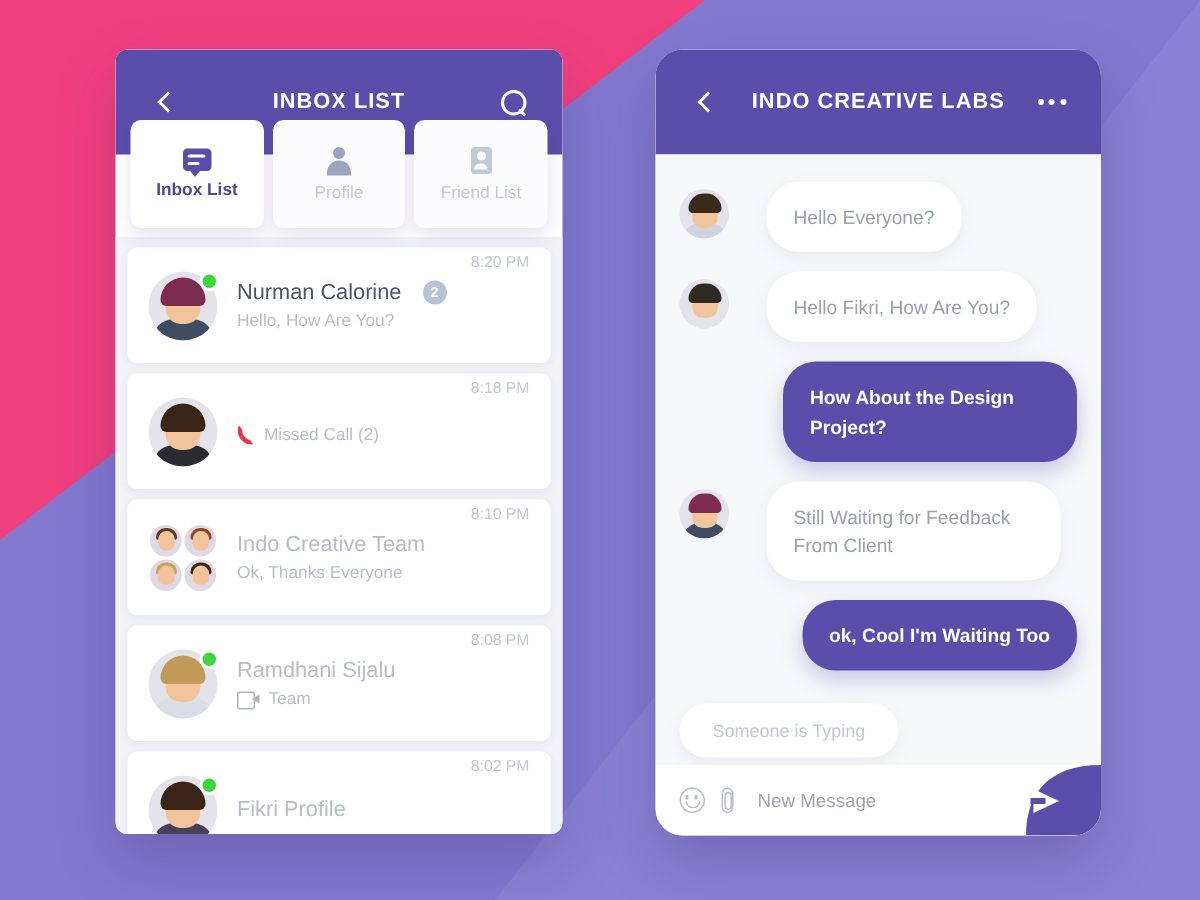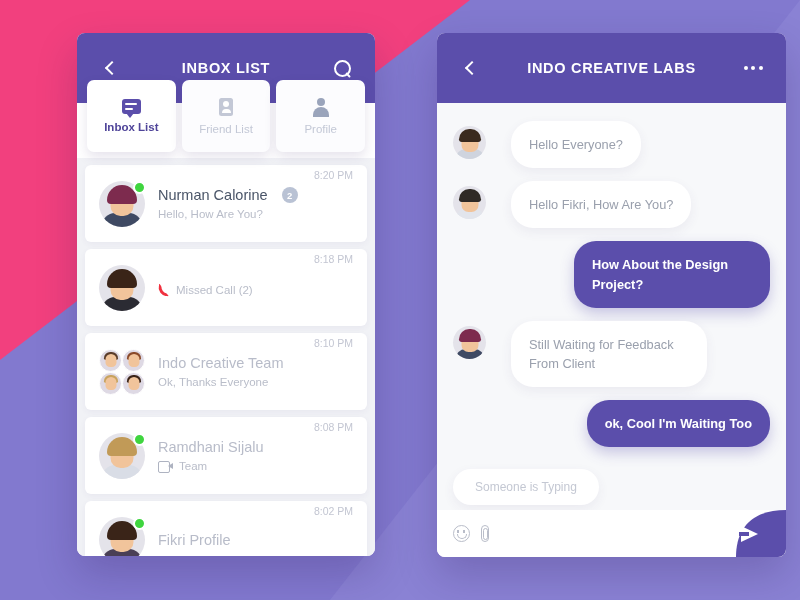--- a/index.html
+++ b/index.html
@@ -16,21 +16,21 @@
   
   .phone {
     position:absolute;
     background:#ffffff;
     border-radius:8px;
     overflow:hidden;
     box-shadow:0 18px 40px rgba(40,20,80,.22);
     z-index:2;
   }
   #phone-left  { left:77px;  top:33px; width:298px; height:523px; }
-  #phone-right { left:437px; top:33px; width:349px; height:524px; }
+  #phone-right { left:437px; top:33px; width:297px; height:524px;border-radius:18px; }
 
   
   .hdr {
     position:relative;
     background:#5b4eab;
     height:70px;
     display:flex;
     align-items:center;
     padding:0 20px;
   }
@@ -342,26 +342,26 @@
   </div>
 
   <div class="tabs">
     <div class="tab">
       <div class="ic-chat">
           <i></i>
         </div>
       <div class="tab-label">Inbox List</div>
     </div>
     <div class="tab inactive">
+      <div class="ic-person"></div>
+      <div class="tab-label">Profile</div>
+    </div>
+    <div class="tab inactive">
       <div class="ic-card"></div>
       <div class="tab-label">Friend List</div>
-    </div>
-    <div class="tab inactive">
-      <div class="ic-person"></div>
-      <div class="tab-label">Profile</div>
     </div>
   </div>
 
   <div class="list">
 
     <div class="row">
       <div class="av-wrap">
         <div class="av">
             <div class="body" style="background:#3f4a63"></div>
             <div class="skin"></div>
@@ -525,20 +525,21 @@
     </div>
 
     <div class="typing-wrap">
       <div class="typing">Someone is Typing</div>
     </div>
   </div>
 
   <div class="inbar">
     <div class="ic-smile"></div>
     <div class="ic-clip"></div>
+    <div class="inbar-ph">New Message</div>
     <div class="send">
       <svg viewBox="0 0 80 47" preserveAspectRatio="none">
         <path d="M30 47 C 30 20, 44 0, 80 0 L80 47 Z" fill="#5b4eab"></path>
       </svg>
       <div class="arrow"></div>
     </div>
   </div>
 </div>
 
 </body></html>

